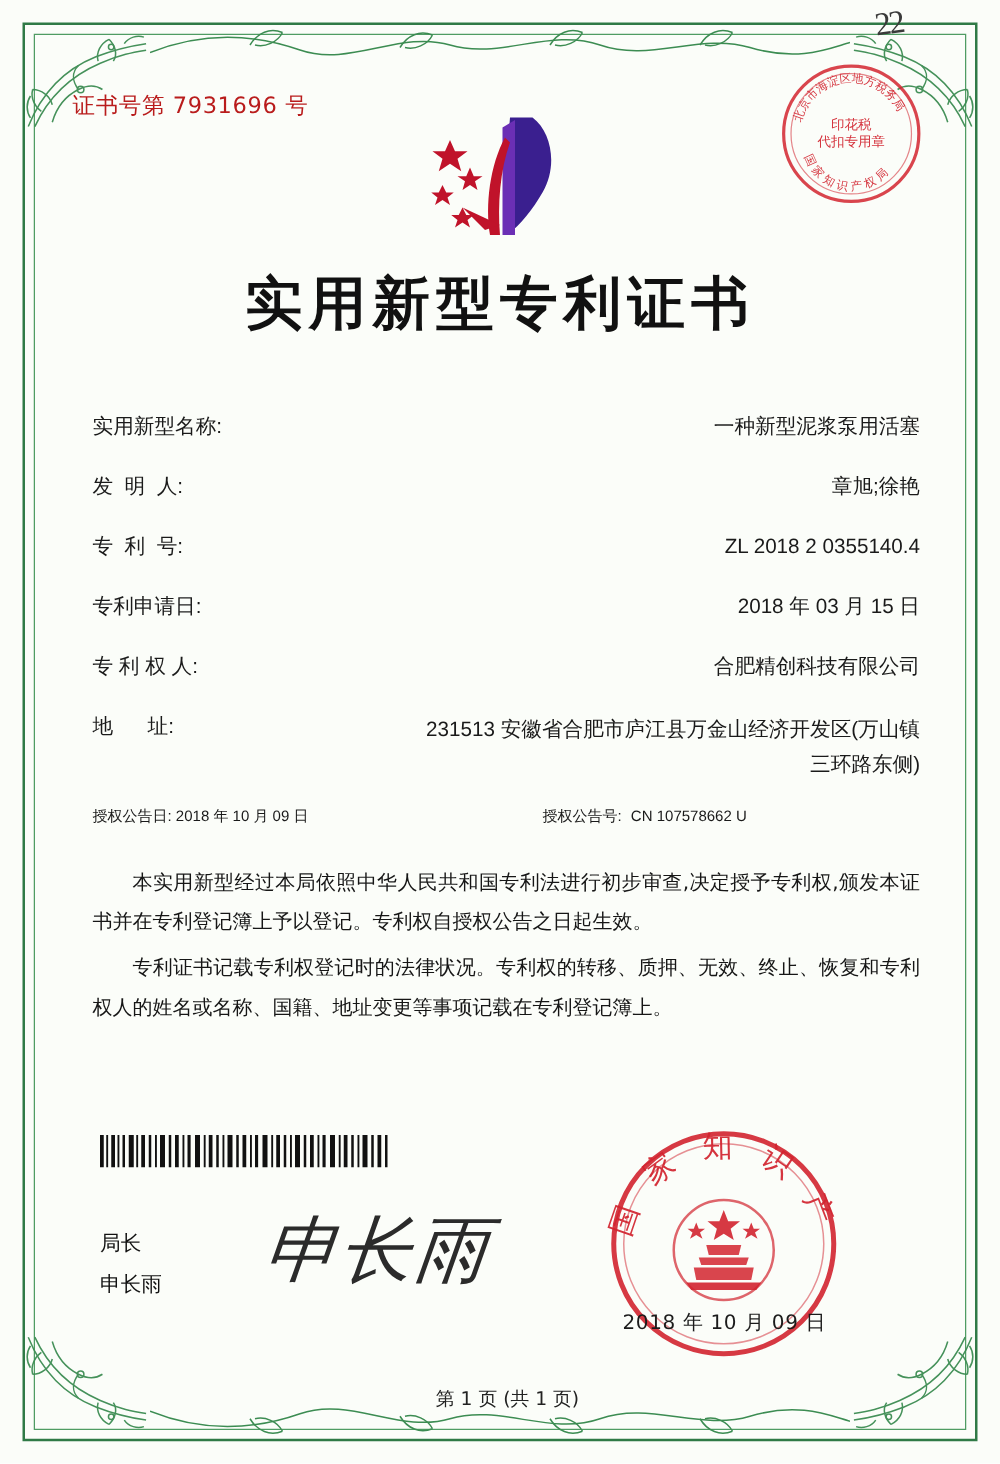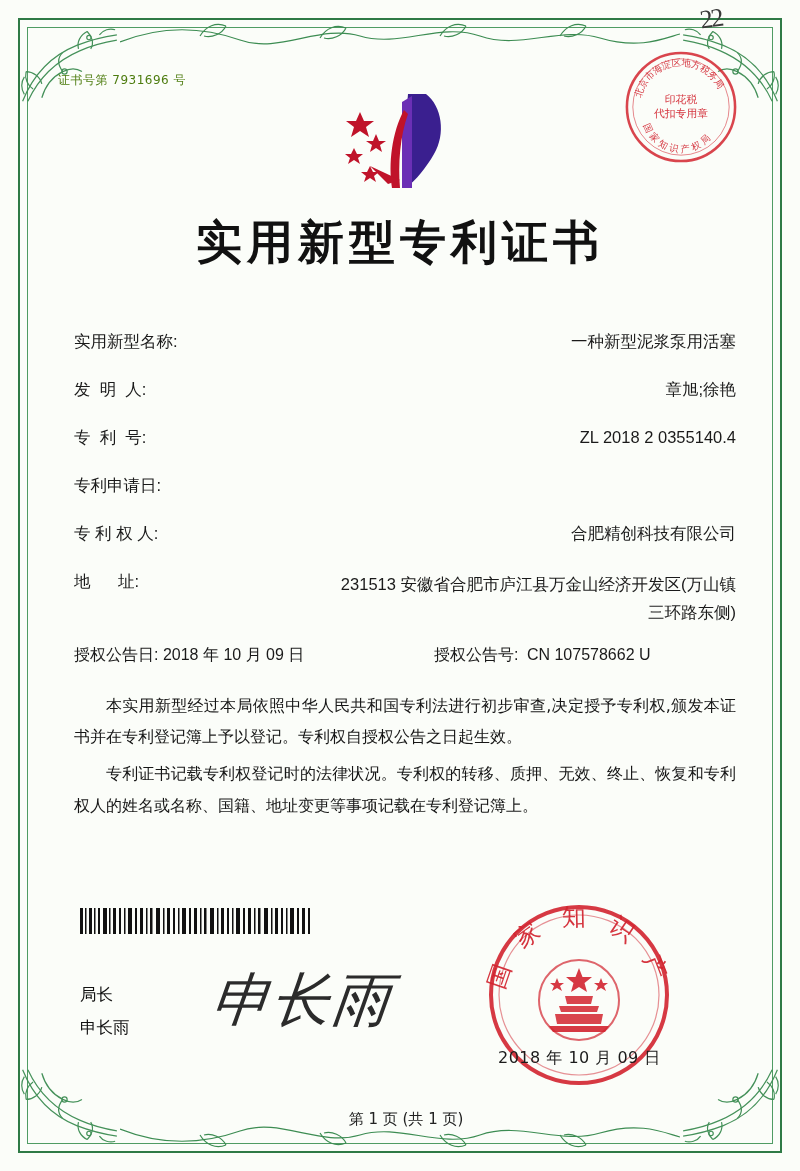--- a/index.html
+++ b/index.html
@@ -68,22 +68,22 @@
     color: #3a3a3a;
     transform: rotate(-8deg);
     letter-spacing: -2px;
   }
 
   
   .cert-no {
     position: absolute;
     left: 58px;
     top: 72px;
-    font-size: 12px;
-    color: #4d7c0f;
+    font-size: 18px;
+    color: #b91c1c;
     letter-spacing: .5px;
     font-family: "DejaVu Sans", sans-serif;
     text-align: center;
   }
 
   
   .emblem {
     position: absolute;
     left: 330px;
     top: 88px;
@@ -141,21 +141,21 @@
     white-space: pre-wrap;
     text-align: right;
   }
   .field-row.addr { margin-bottom: 18px; }
   .addr .field-value { line-height: 1.75; }
 
   .pubrow {
     display: flex;
     align-items: flex-end;
     margin-bottom: 6px;
-    font-size: 16px;
+    font-size: 12px;
   }
   .pubrow .left { width: 360px; flex: 0 0 360px; }
   .pubrow .right-label { margin-right: 4px; }
 
   
   .paras {
     position: absolute;
     left: 74px;
     right: 64px;
     top: 690px;
@@ -357,20 +357,21 @@
     <div class="field-row">
       <div class="field-label">发  明  人:</div>
       <div class="field-value">章旭;徐艳</div>
     </div>
     <div class="field-row">
       <div class="field-label">专  利  号:</div>
       <div class="field-value">ZL 2018 2 0355140.4</div>
     </div>
     <div class="field-row">
       <div class="field-label">专利申请日:</div>
+      <div class="field-value">2018 年 03 月 15 日</div>
     </div>
     <div class="field-row">
       <div class="field-label">专 利 权 人:</div>
       <div class="field-value">合肥精创科技有限公司</div>
     </div>
     <div class="field-row addr">
       <div class="field-label">地      址:</div>
       <div class="field-value">231513 安徽省合肥市庐江县万金山经济开发区(万山镇
 三环路东侧)</div>
     </div>

